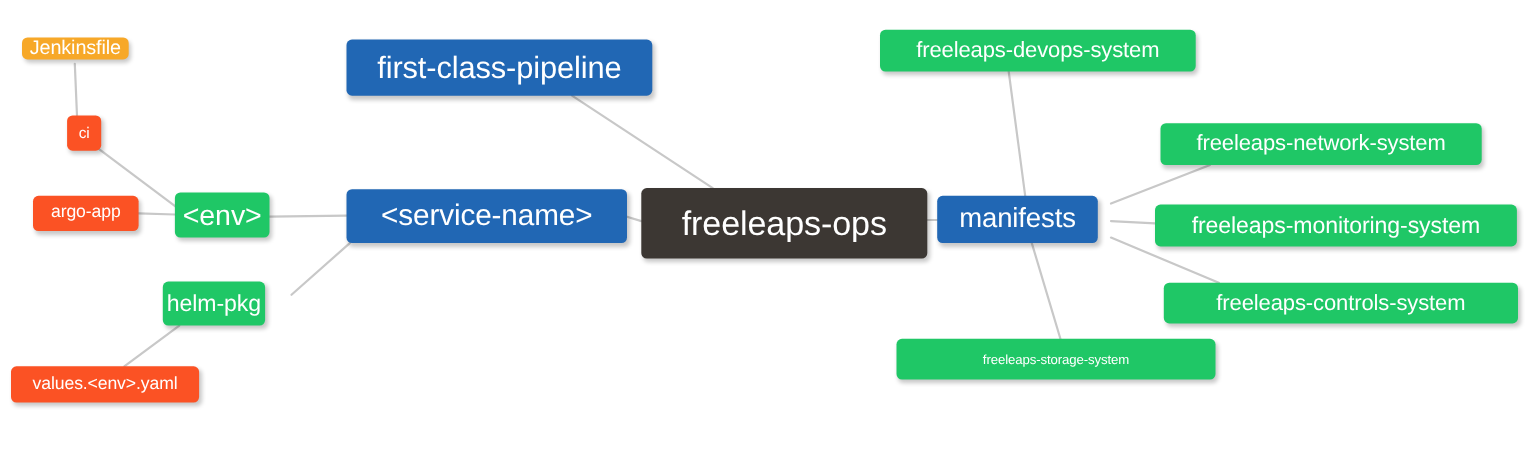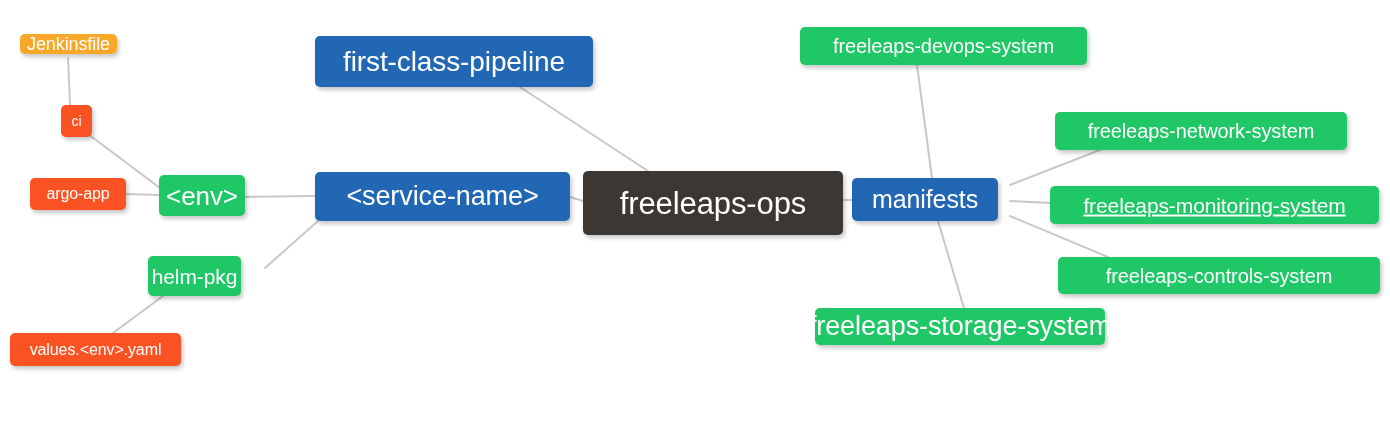--- a/index.html
+++ b/index.html
@@ -102,23 +102,23 @@
       </div>
       <div class="node c-red" style="left: 10px; top: 333px; width: 171px; height: 33px; font-size: 16px;">
         <span>values.&lt;env&gt;.yaml</span>
       </div>
       <div class="node c-green" style="left: 800px; top: 27px; width: 287px; height: 38px; font-size: 20px;">
         <span>freeleaps-devops-system</span>
       </div>
       <div class="node c-green" style="left: 1055px; top: 112px; width: 292px; height: 38px; font-size: 20px;">
         <span>freeleaps-network-system</span>
       </div>
-      <div class="node c-green" style="left: 1050px; top: 186px; width: 329px; height: 38px; font-size: 21px; text-decoration: underline;">
+      <div class="node c-green" style="left: 1050px; top: 186px; width: 329px; height: 38px; font-size: 21px;">
         <span>freeleaps-monitoring-system</span>
       </div>
       <div class="node c-green" style="left: 1058px; top: 257px; width: 322px; height: 37px; font-size: 20px;">
         <span>freeleaps-controls-system</span>
       </div>
-      <div class="node c-green" style="left: 815px; top: 308px; width: 290px; height: 37px; font-size: 27px;">
+      <div class="node c-green" style="left: 815px; top: 308px; width: 290px; height: 37px; font-size: 12px;">
         <span>freeleaps-storage-system</span>
       </div>
     </div>
 </div>
 
 </body></html>

